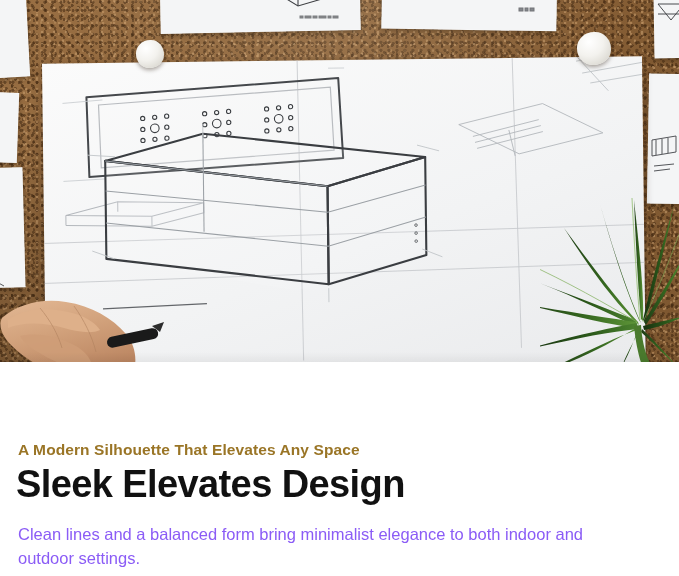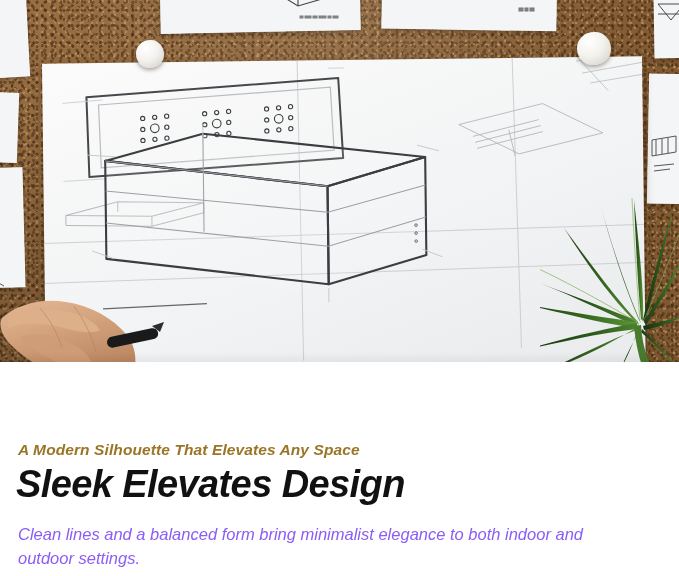--- a/index.html
+++ b/index.html
@@ -4,21 +4,21 @@
 <title>Sleek Rectangle Design</title>
 <style>
   html,body{margin:0;padding:0;}
   body{
     width:679px;height:576px;
     background:#ffffff;
     font-family:"Liberation Sans","DejaVu Sans",sans-serif;
     overflow:hidden;
     -webkit-font-smoothing:antialiased;
   }
-  .page{position:relative;width:622px;height:576px;background:#fff;font-style:italic;}
+  .page{position:relative;width:622px;height:576px;background:#fff;}
 
   
   .hero{
     position:absolute;left:0;top:0;width:679px;height:362px;
     overflow:hidden;background:#8a6137;
   }
   .photo{position:absolute;inset:0;overflow:hidden;}
 
   
   .cork{

